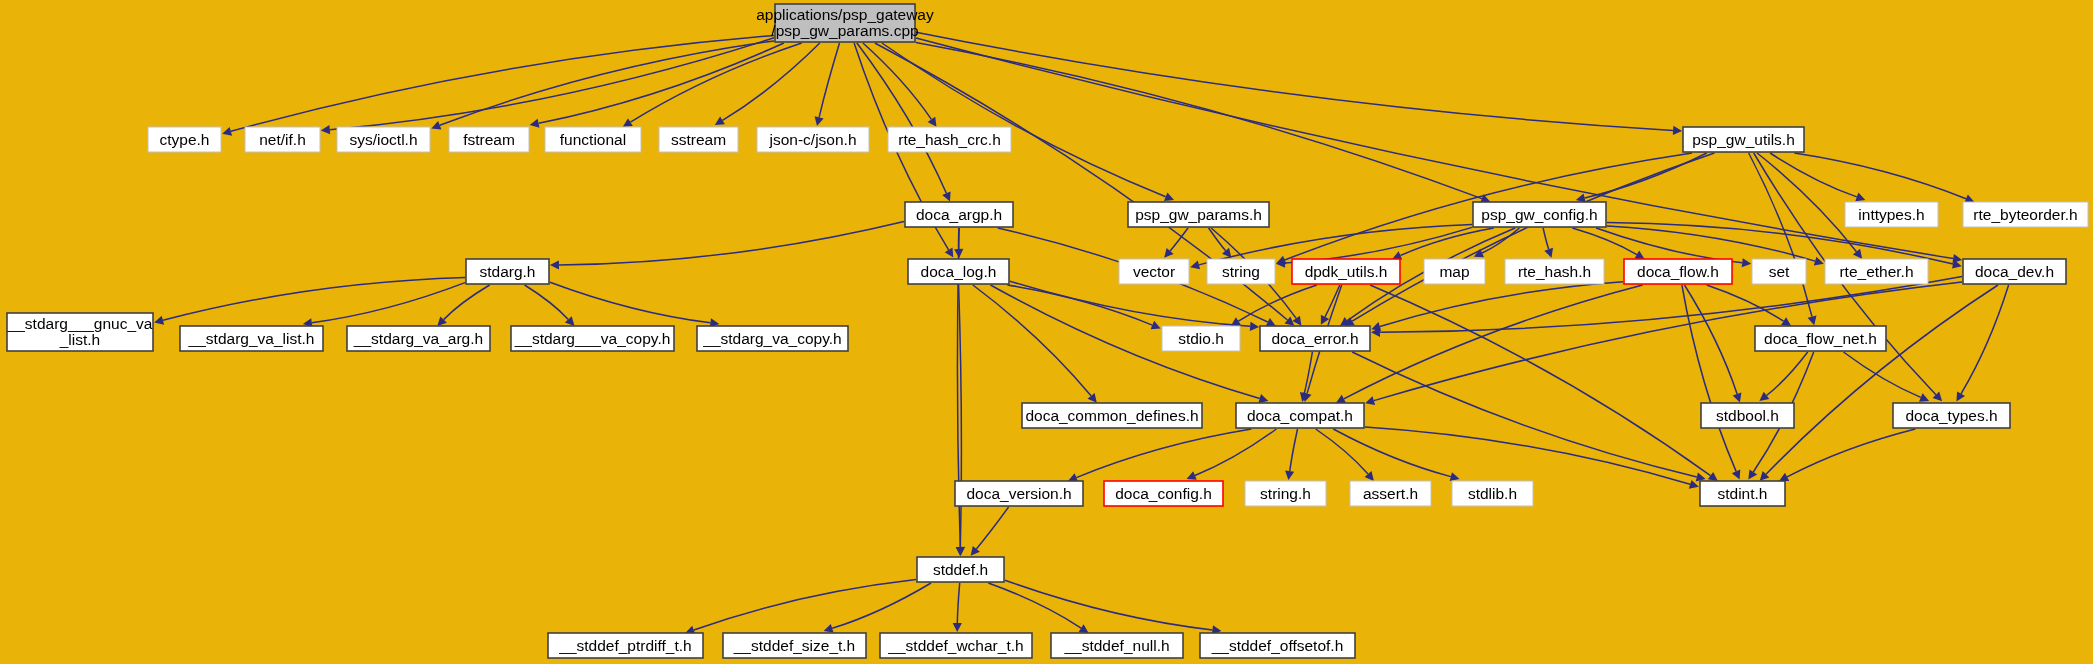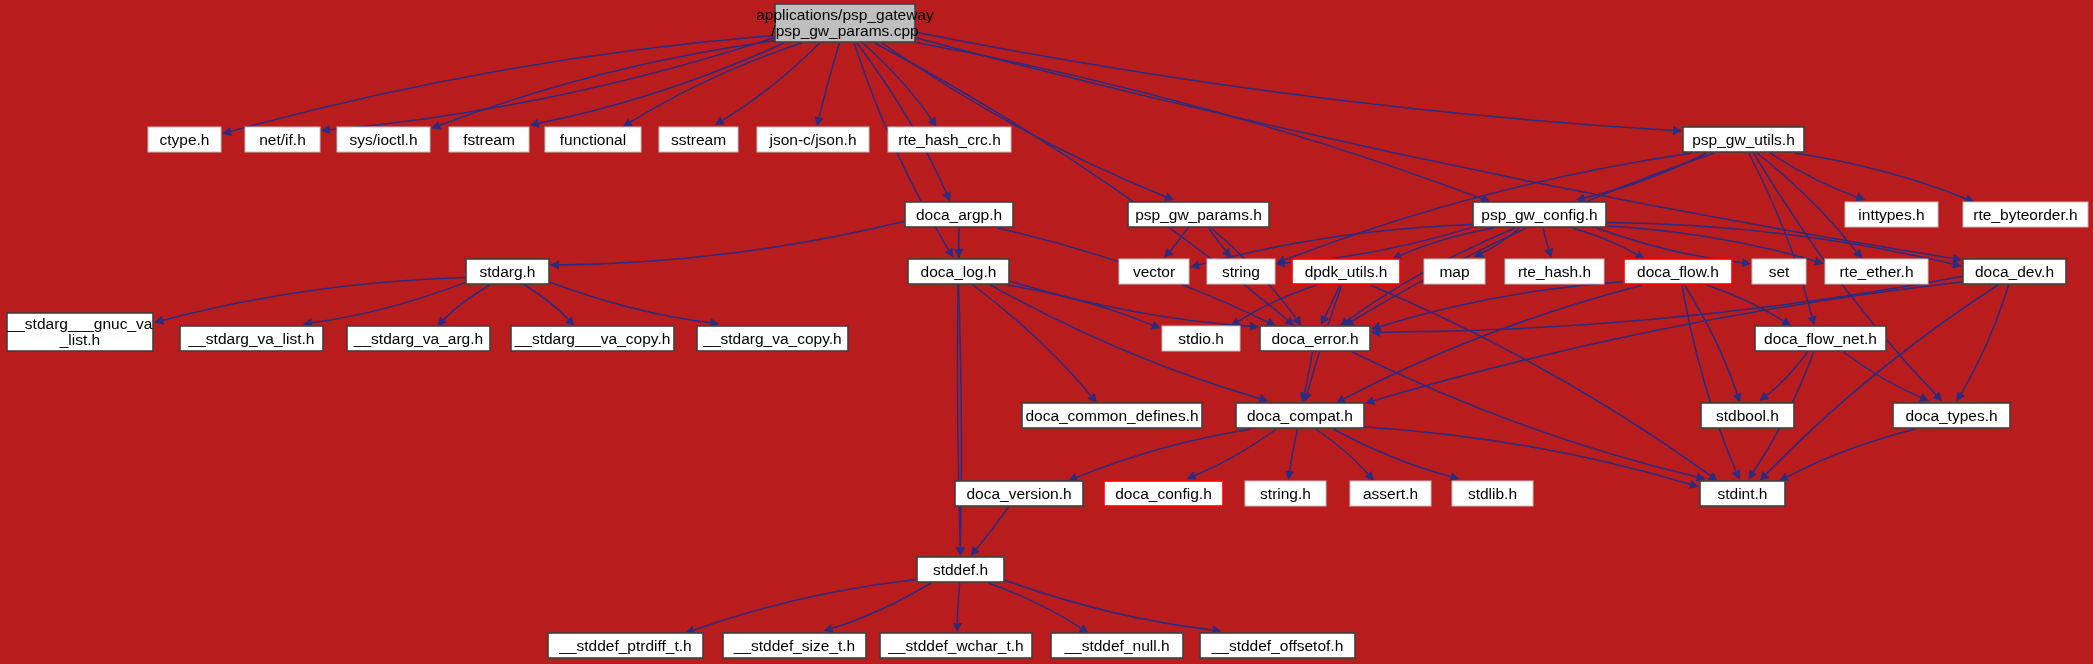--- a/index.html
+++ b/index.html
@@ -8,21 +8,21 @@
     background: #ffffff;
   }
   body {
     font-family: "Liberation Sans", sans-serif;
   }
   #graph-wrap {
     position: relative;
     width: 2093px;
     height: 664px;
     overflow: hidden;
-    background: #b91c1c;
+    background: #eab308;
   }
   svg#depgraph {
     position: absolute;
     top: 0;
     left: 0;
     width: 2093px;
     height: 664px;
     display: block;
   }
   .node-box {

